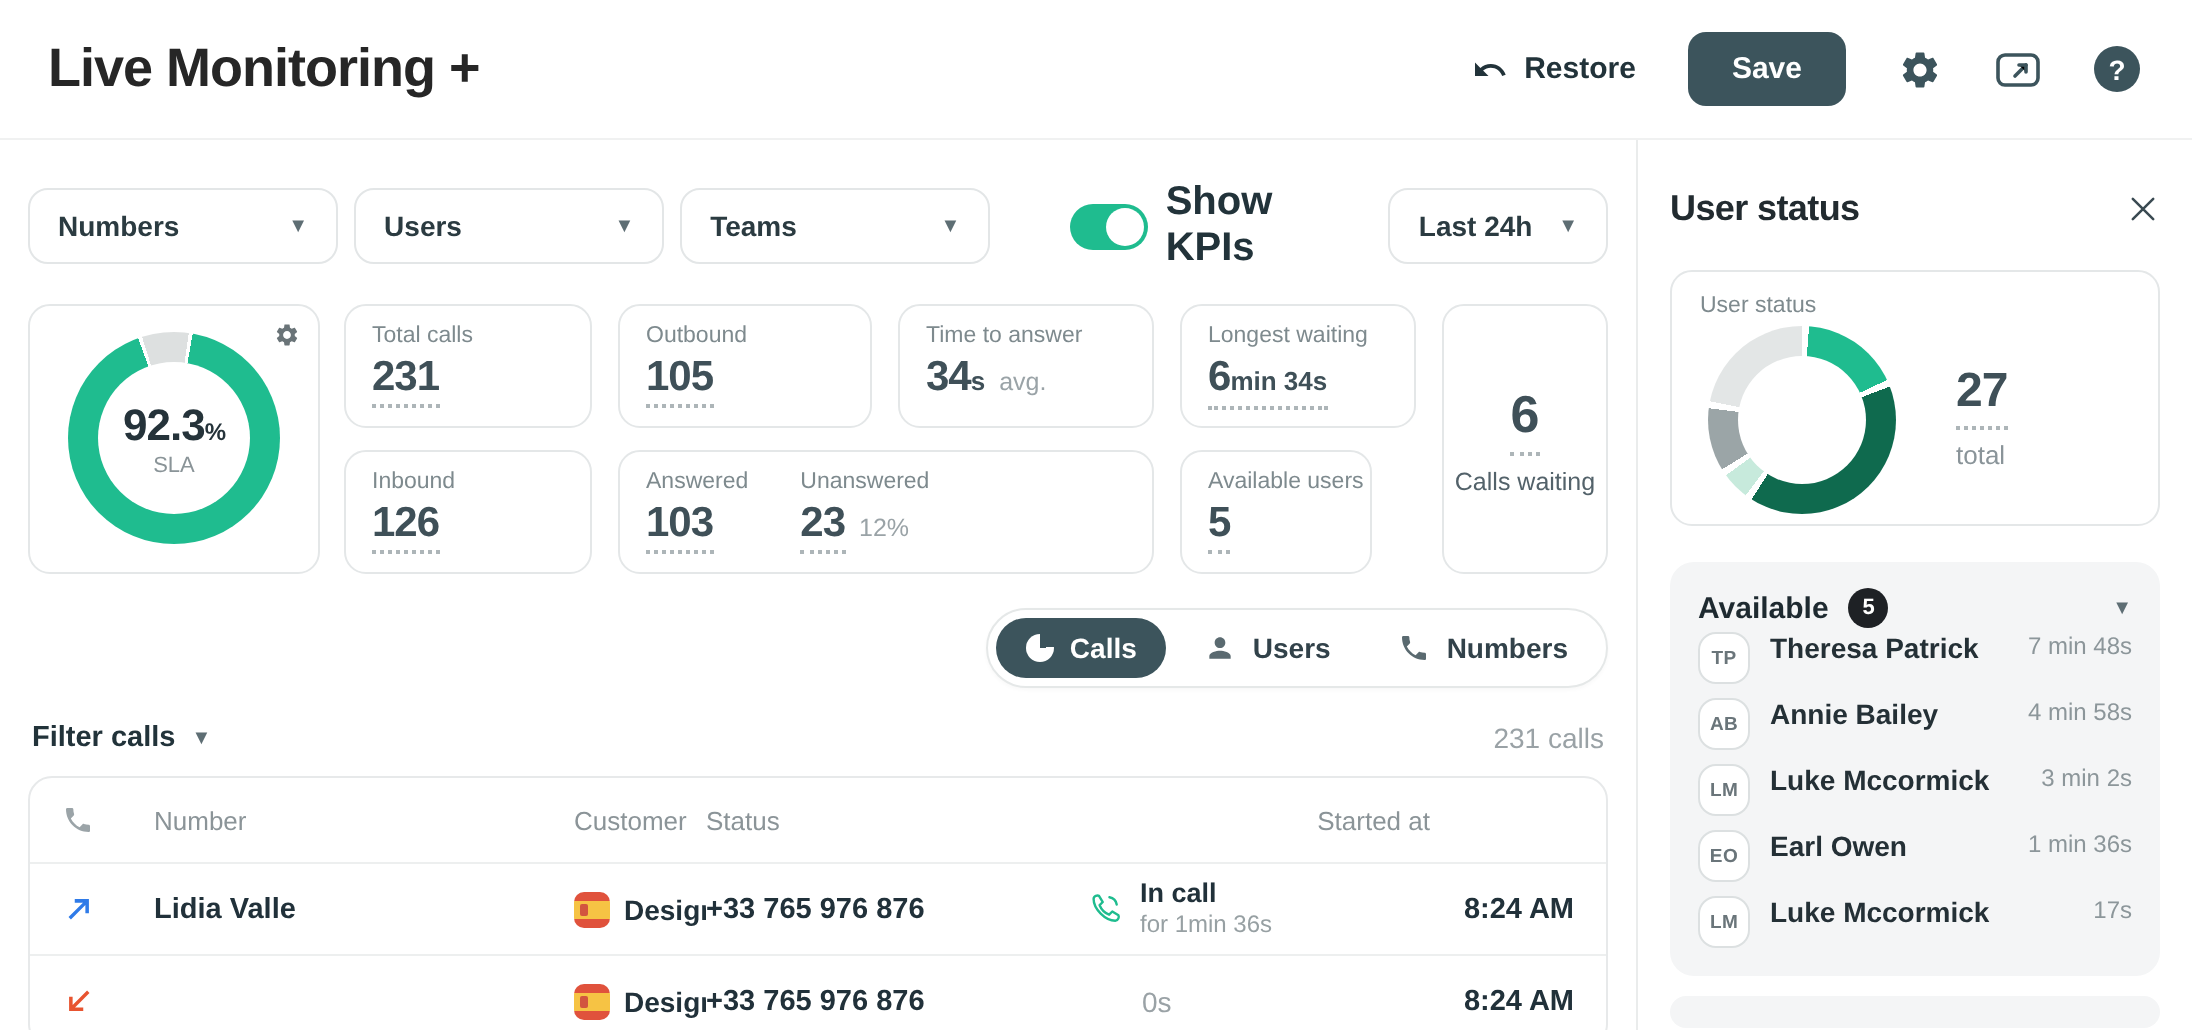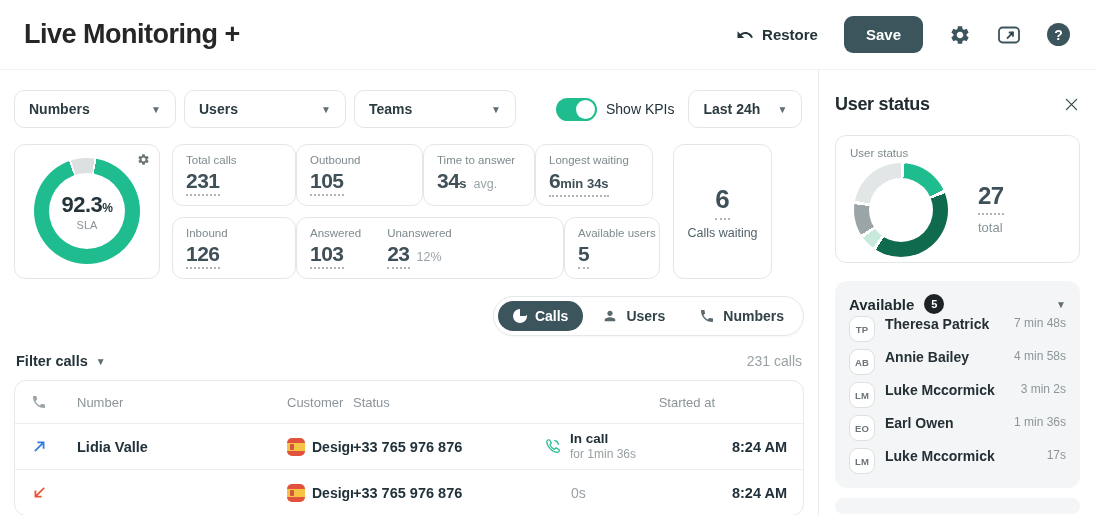--- a/index.html
+++ b/index.html
@@ -29,50 +29,50 @@
   .filters-row { margin-top:20px; display:flex; align-items:center; }
   .dropdown { height:38px; border:1px solid #E3E6E7; border-radius:10px; background:#fff;
     display:flex; align-items:center; justify-content:space-between; padding:0 14px;
     font-size:14px; font-weight:700; color:#2B3B41; cursor:pointer; }
   .dd-lg { width:162px; margin-right:8px; }
   .caret { font-size:10px; color:#5E6E74; }
   .toggle-group { display:flex; align-items:center; gap:9px; margin-left:32px; }
   .toggle { width:41px; height:23px; border-radius:12px; background:#1FBC8F; position:relative; cursor:pointer; }
   .toggle .knob { position:absolute; right:2px; top:2px; width:19px; height:19px;
     border-radius:50%; background:#fff; }
-  .toggle-label { font-size:14px; font-weight:400; color:#22333A; }
+  .toggle-label { font-size:20px; font-weight:700; color:#22333A; }
   .dd-time { width:114px; margin-left:14px; }
 
   
   .kpi-area { margin-top:16px; display:flex; height:135px; }
   .card { background:#fff; border:1px solid #E4E7E8; border-radius:11px; }
   .sla-card { width:146px; height:135px; position:relative; flex:0 0 146px; }
   .sla-gear { position:absolute; top:8px; right:9px; }
   .donut { border-radius:50%; position:relative; }
   .donut .hole { position:absolute; background:#fff; border-radius:50%; }
   .sla-donut { width:106px; height:106px; margin:13px auto 0; }
   .sla-donut .hole { width:76px; height:76px; left:15px; top:15px; }
   .sla-center { position:absolute; inset:0; display:flex; flex-direction:column;
     align-items:center; justify-content:center; z-index:2; }
   .sla-value { font-size:22px; font-weight:800; color:#25333A; letter-spacing:-0.5px; }
   .sla-unit { font-size:12px; font-weight:700; }
   .sla-label { font-size:11px; color:#8A9498; margin-top:1px; }
 
   .kpi-grid { margin-left:12px; display:flex; flex-direction:column; gap:11px; }
-  .kpi-row { display:flex; gap:0; }
+  .kpi-row { display:flex; gap:13px; }
   .kpi-card { padding:9px 13px 7px; display:flex; gap:26px; }
   .kpi-label { font-size:11.5px; color:#7E8A8E; white-space:nowrap; }
   .kpi-value-wrap { margin-top:4px; display:flex; align-items:baseline; gap:7px; white-space:nowrap; }
   .kpi-value { font-size:21px; font-weight:800; color:#3F5058; letter-spacing:-0.5px; line-height:1; }
   .dotted { border-bottom:2px dotted #ADB5B8; padding-bottom:3px; display:inline-block; }
   .kpi-unit { font-size:13px; font-weight:700; color:#3F5058; }
   .kpi-suffix { font-size:12.5px; color:#9AA3A7; }
   .w-totalcalls { width:124px; height:62px; }
   .w-outbound { width:127px; height:62px; }
-  .w-tta { width:112px; height:62px; }
+  .w-tta { width:128px; height:62px; }
   .w-longest { width:118px; height:62px; }
   .w-inbound { width:124px; height:62px; }
   .w-answered { width:268px; height:62px; }
   .w-avail { width:96px; height:62px; }
   .calls-waiting-card { width:99px; height:135px; margin-left:13px; display:flex;
     flex-direction:column; align-items:center; justify-content:center; }
   .cw-value { font-size:26px; font-weight:800; color:#3F5058; }
   .cw-label { font-size:12.5px; color:#53626A; margin-top:6px; }
 
   

